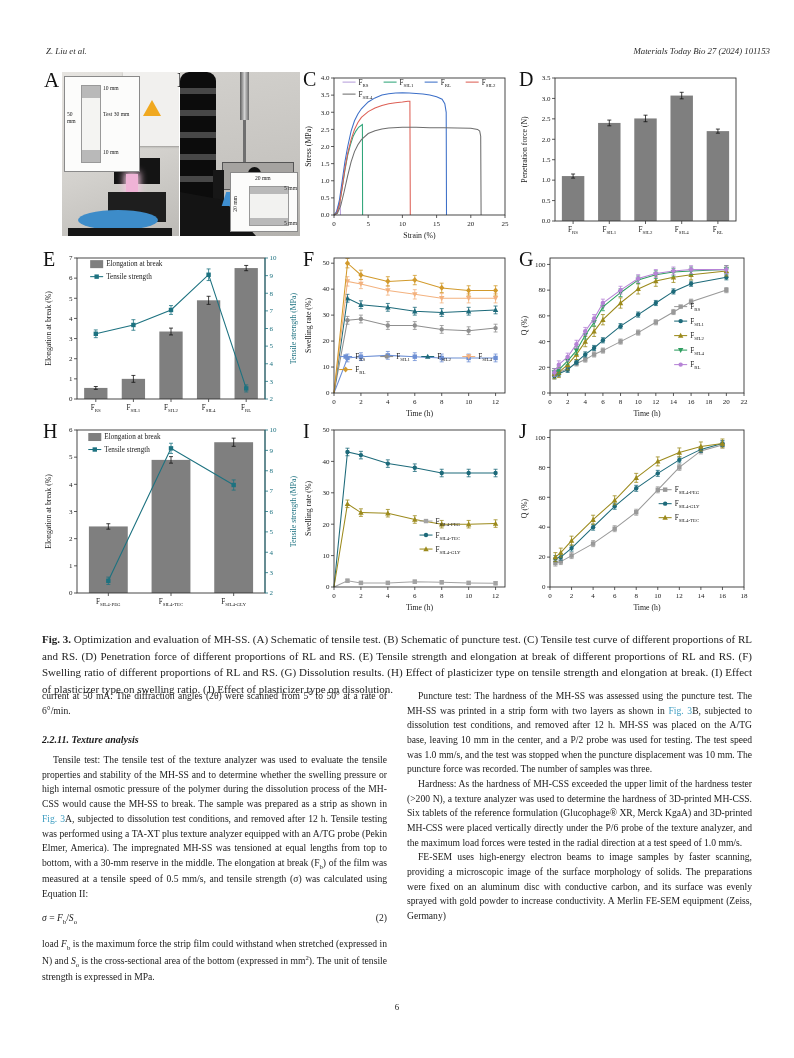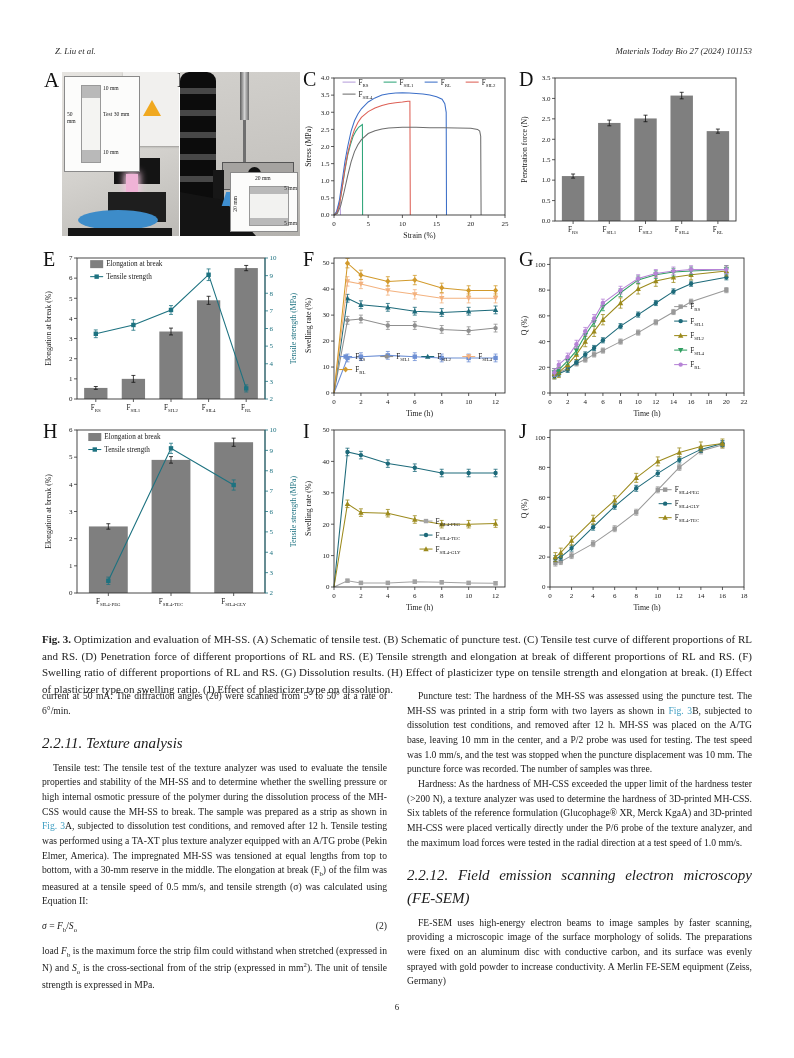--- a/index.html
+++ b/index.html
@@ -1,20 +1,20 @@
 <!DOCTYPE html>
 <html><head>
 <meta charset="utf-8">
 <style>
   html,body{margin:0;padding:0;background:#9a9a9a;}
   .page{position:relative;width:794px;height:1058px;margin:0 auto;background:#ffffff;
         font-family:"Liberation Serif","DejaVu Serif",serif;color:#1a1a1a;overflow:hidden;}
   .hdr{position:absolute;top:46px;font-style:italic;font-size:8.8px;color:#2b2b2b;}
-  .hdr-left{left:55px;}
-  .hdr-right{right:42px;text-align:center;}
+  .hdr-left{left:46px;}
+  .hdr-right{right:24px;text-align:center;}
   .panel-letter{position:absolute;font-size:21px;color:#111;line-height:1;}
   .chart{position:absolute;}
   
   .photo{position:absolute;overflow:hidden;}
   .photo-a{background:linear-gradient(160deg,#e6e4e0 0%,#d3d1cd 55%,#bcbab6 100%);}
   .photo-b{background:linear-gradient(170deg,#d2d0cc 0%,#c6c4c0 60%,#b3b1ad 100%);}
   .pa-machine{position:absolute;right:-4px;top:0;width:60px;height:74px;background:#f1f0ee;border-radius:0 0 0 16px;box-shadow:0 1px 2px rgba(0,0,0,.25);}
   .pa-warn{position:absolute;right:18px;top:28px;width:0;height:0;border-left:9px solid transparent;border-right:9px solid transparent;border-bottom:16px solid #f0a81f;}
   .pa-clamp{position:absolute;left:52px;top:86px;width:46px;height:26px;background:#141414;}
   .pa-pink{position:absolute;left:64px;top:102px;width:12px;height:20px;background:#efb3d6;box-shadow:0 0 7px 2px #f3c8e0;}
@@ -46,21 +46,21 @@
   .ib-left-lbl{position:absolute;left:-4px;top:28px;transform:rotate(-90deg);}
   .ib-r1-lbl{position:absolute;right:0;top:12px;}
   .ib-r2-lbl{position:absolute;right:0;bottom:5px;}
   
   .caption{position:absolute;left:42px;top:620px;width:710px;font-size:11px;line-height:1.52;text-align:justify;color:#222;}
   .col{position:absolute;top:689px;width:345px;font-size:9.6px;line-height:1.53;text-align:justify;}
   .col-left{left:42px;}
   .col-right{left:407px;}
   .col p.para{margin:0;}
   .para.indent{text-indent:11px;font-family:Liberation Serif, serif;}
-  .subhead{font-style:italic;font-weight:normal;font-size:15px;margin:13.5px 0 6px 0;}
+  .subhead{font-style:italic;font-weight:bold;font-size:10px;margin:13.5px 0 6px 0;}
   .eq{display:flex;justify-content:space-between;margin:10px 0 9px 0;}
   .eq-lhs i{font-style:italic;}
   .link{color:#3f9ec2;}
   sub{font-size:70%;}
   sup{font-size:70%;}
   .pagenum{position:absolute;left:0;right:0;top:1002px;text-align:center;font-size:8.8px;color:#222;}
 </style>
 </head>
 <body>
 
@@ -1202,23 +1202,22 @@
   <p class="caption"><b>Fig. 3.</b><span> Optimization and evaluation of MH-SS. (A) Schematic of tensile test. (B) Schematic of puncture test. (C) Tensile test curve of different proportions of RL and RS. (D) Penetration force of different proportions of RL and RS. (E) Tensile strength and elongation at break of different proportions of RL and RS. (F) Swelling ratio of different proportions of RL and RS. (G) Dissolution results. (H) Effect of plasticizer type on tensile strength and elongation at break. (I) Effect of plasticizer type on swelling ratio. (J) Effect of plasticizer type on dissolution.</span></p>
 
   <div class="col col-left" id="col-left">
       <p class="para"><span>current at 50 mA. The diffraction angles (2θ) were scanned from 5° to 50° at a rate of 6°/min.</span></p>
       <h4 class="subhead">2.2.11. Texture analysis</h4>
       <p class="para indent"><span>Tensile test: The tensile test of the texture analyzer was used to evaluate the tensile properties and stability of the MH-SS and to determine whether the swelling pressure or high internal osmotic pressure of the polymer during the dissolution process of the MH-CSS would cause the MH-SS to break. The sample was prepared as a strip as shown in </span><span class="link">Fig. 3</span><span>A, subjected to dissolution test conditions, and removed after 12 h. Tensile testing was performed using a TA-XT plus texture analyzer equipped with an A/TG probe (Pekin Elmer, America). The impregnated MH-SS was tensioned at equal lengths from top to bottom, with a 30-mm reserve in the middle. The elongation at break (F</span><sub>b</sub><span>) of the film was measured at a tensile speed of 0.5 mm/s, and tensile strength (σ) was calculated using Equation II:</span></p>
       <div class="eq">
         <span class="eq-lhs"><i>σ</i><span> = </span><i>F</i><sub>b</sub><span>/</span><i>S</i><sub>o</sub></span>
         <span class="eq-num">(2)</span>
       </div>
-      <p class="para"><span>load </span><i>F</i><sub>b</sub><span> is the maximum force the strip film could withstand when stretched (expressed in N) and </span><i>S</i><sub>o</sub><span> is the cross-sectional from of the strip (expressed in mm</span><sup>2</sup><span>). The unit of tensile strength is expressed in MPa.</span></p>
+      <p class="para"><span>load </span><i>F</i><sub>b</sub><span> is the maximum force the strip film could withstand when stretched (expressed in N) and </span><i>S</i><sub>o</sub><span> is the cross-sectional area of the bottom (expressed in mm</span><sup>2</sup><span>). The unit of tensile strength is expressed in MPa.</span></p>
     </div>
   <div class="col col-right" id="col-right">
       <p class="para indent"><span>Puncture test: The hardness of the MH-SS was assessed using the puncture test. The MH-SS was printed in a strip form with two layers as shown in </span><span class="link">Fig. 3</span><span>B, subjected to dissolution test conditions, and removed after 12 h. MH-SS was placed on the A/TG base, leaving 10 mm in the center, and a P/2 probe was used for testing. The test speed was 1.0 mm/s, and the test was stopped when the puncture displacement was 10 mm. The puncture force was recorded. The number of samples was three.</span></p>
       <p class="para indent"><span>Hardness: As the hardness of MH-CSS exceeded the upper limit of the hardness tester (&gt;200 N), a texture analyzer was used to determine the hardness of 3D-printed MH-CSS. Six tablets of the reference formulation (Glucophage® XR, Merck KgaA) and 3D-printed MH-CSS were placed vertically directly under the P/6 probe of the texture analyzer, and the maximum load forces were tested in the radial direction at a test speed of 1.0 mm/s.</span></p>
-      <h4 class="subhead">2.2.12. Field emission scanning electron microscopy (FE-SEM)</h4>
       <p class="para indent"><span>FE-SEM uses high-energy electron beams to image samples by faster scanning, providing a microscopic image of the surface morphology of solids. The preparations were fixed on an aluminum disc with conductive carbon, and its surface was evenly sprayed with gold powder to increase conductivity. A Merlin FE-SEM equipment (Zeiss, Germany)</span></p>
     </div>
 
   <div class="pagenum">6</div>
 </div>
 
 </body></html>

